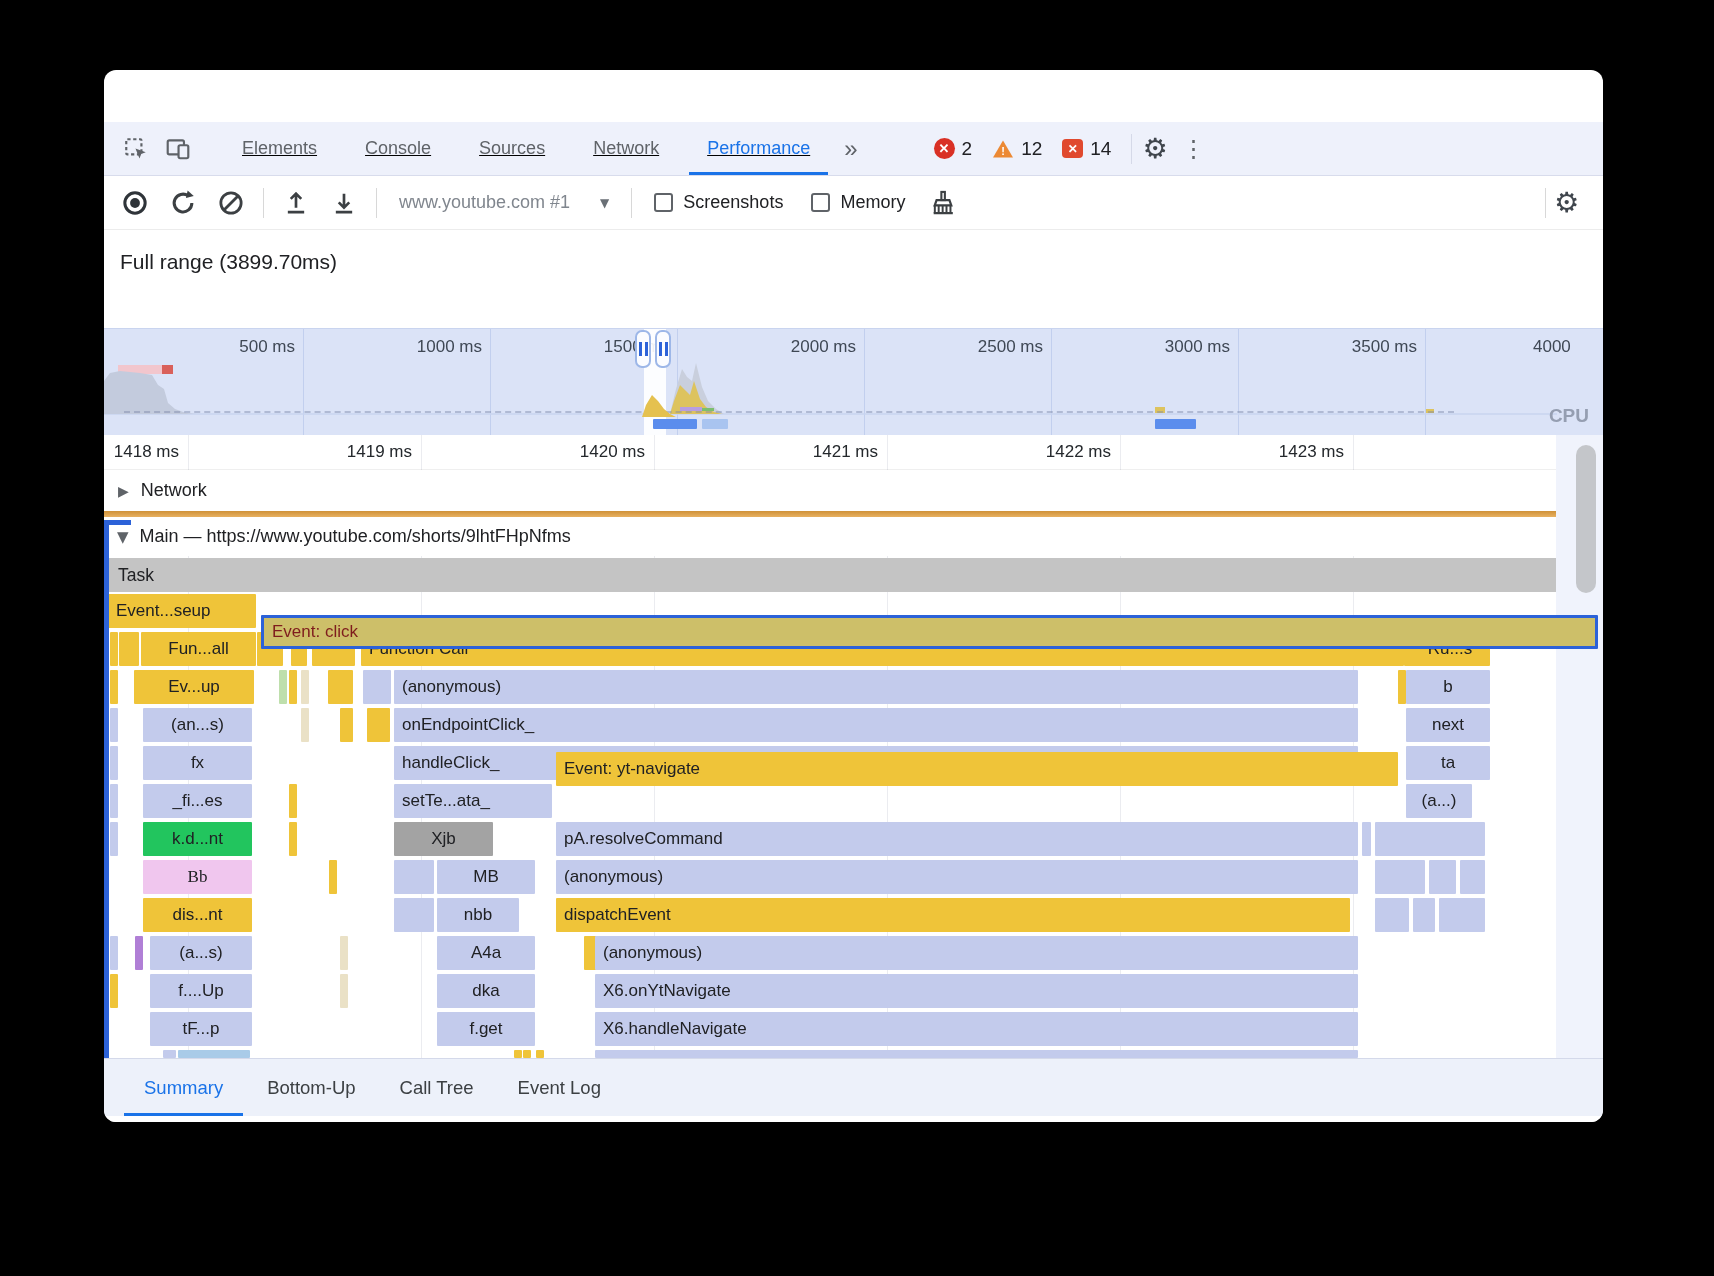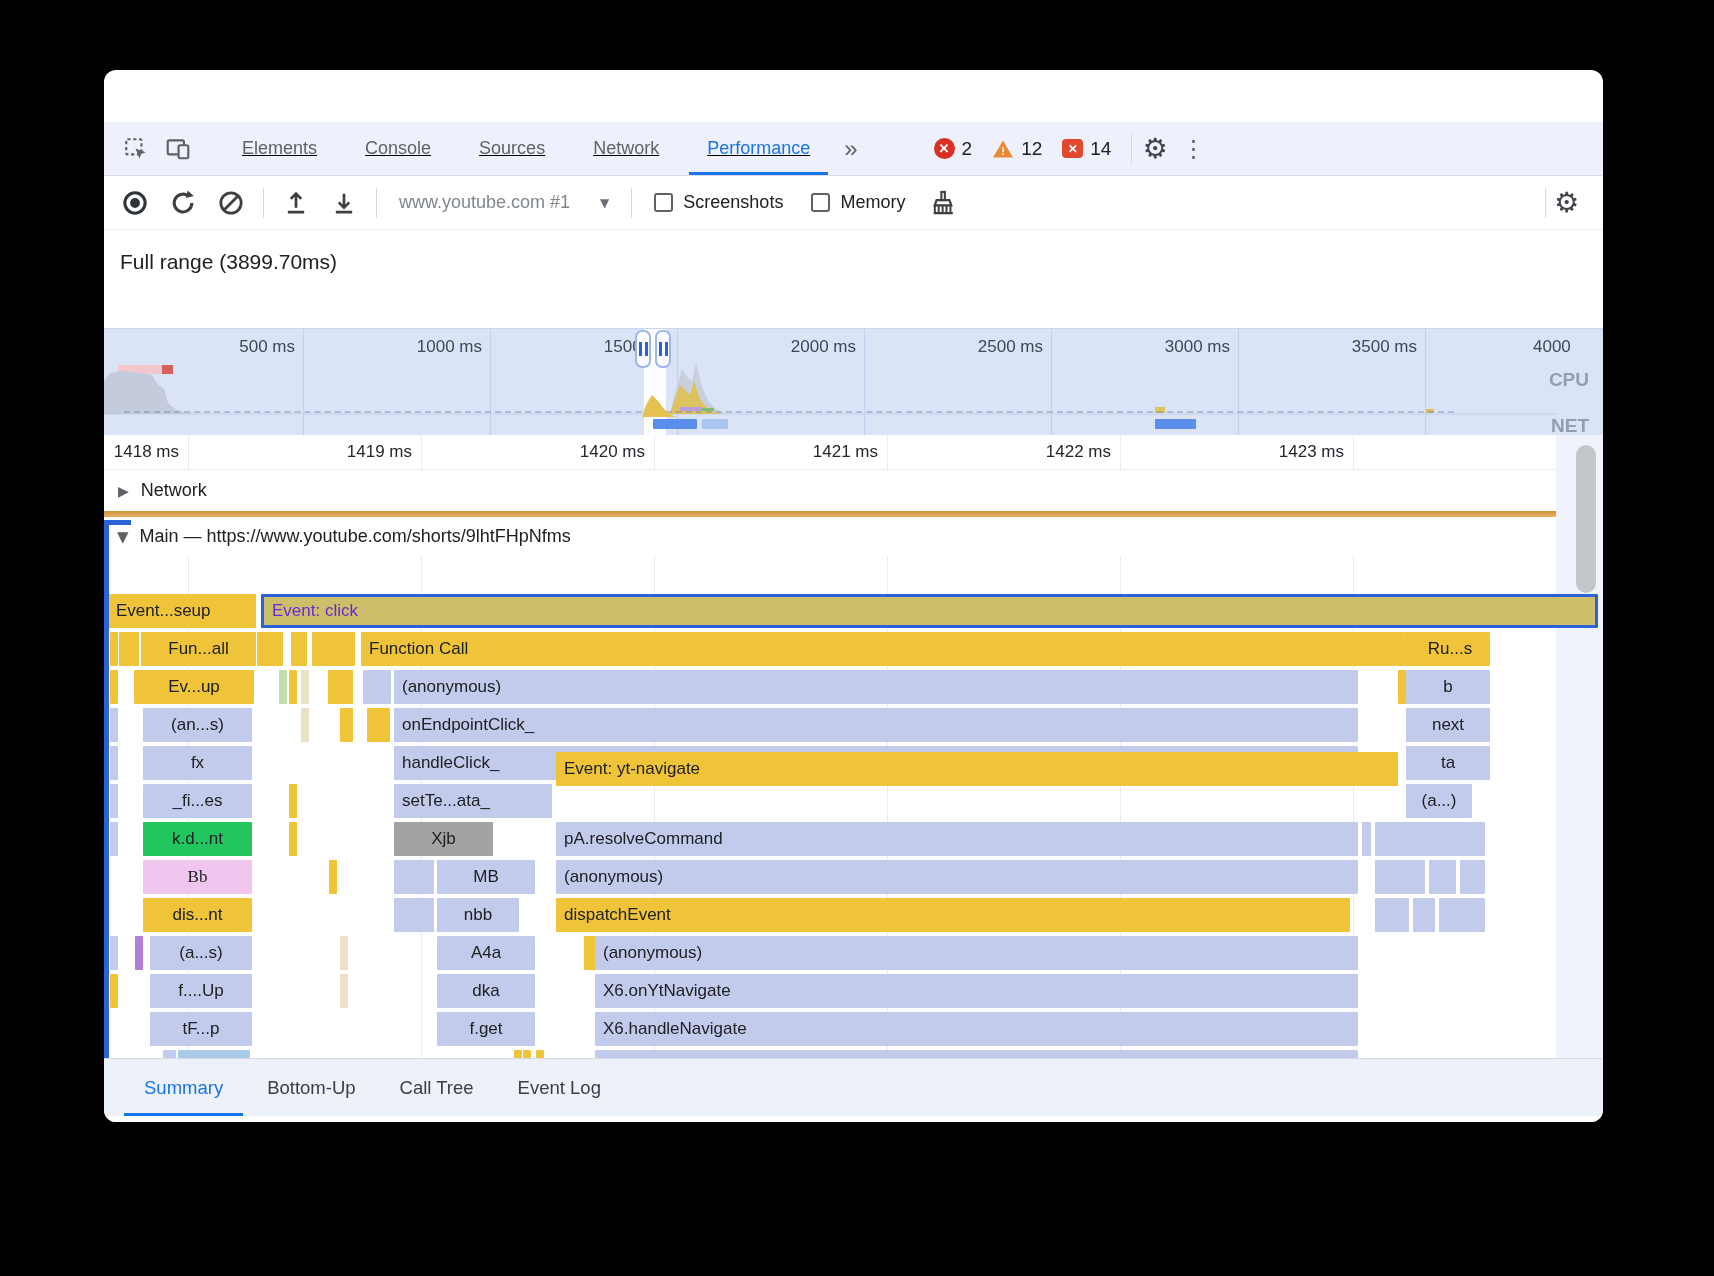--- a/index.html
+++ b/index.html
@@ -34,42 +34,42 @@
   .select-arrow{font-size:12px;color:#6a7076;font-family:"DejaVu Sans",sans-serif;}
   .checkwrap{display:flex;align-items:center;gap:10px;margin:0 14px;font-size:18px;color:#202124;}
   .checkbox{width:19px;height:19px;border:2.5px solid #5f6368;border-radius:3px;background:#fff;}
   
   .fullrange{position:absolute;left:0;top:160px;width:100%;height:98px;background:#fff;padding-left:36px;}
   .fullrange-text{position:absolute;left:16px;top:20px;font-size:21px;color:#202124;}
   
   .overview{position:absolute;left:0;top:258px;width:100%;height:107px;background:#dbe3f7;border-top:1px solid #c9d4ef;overflow:hidden;}
   .ov-tick{position:absolute;top:0;width:1px;height:107px;background:#c2cfee;}
   .ov-label{position:absolute;top:8px;width:110px;text-align:right;font-size:17px;color:#3f4855;}
-  .ov-corner{position:absolute;right:14px;font-size:19px;font-weight:bold;color:#959eb1;}
+  .ov-corner{position:absolute;right:14px;font-size:19px;font-weight:bold;color:#959eb1;margin-top:36px;}
   .ov-dashes{position:absolute;left:20px;top:82px;width:1330px;border-top:2px dashed rgba(125,136,168,.45);}
   .sel-col{position:absolute;left:540px;top:0;width:22px;height:107px;background:rgba(255,255,255,.92);}
   .handle{position:absolute;top:1px;width:16px;height:38px;background:#fbfcff;border:2px solid #9db7e8;border-radius:7px;display:flex;align-items:center;justify-content:center;gap:3px;}
   .grip{width:3px;height:14px;background:#2c62d8;}
   .netbar{position:absolute;height:10px;top:90px;border-radius:1px;}
   
   .ruler{position:absolute;left:0;top:365px;width:100%;height:35px;background:#fff;border-bottom:1px solid #efefef;}
   .ruler-label{position:absolute;top:7px;width:96px;text-align:right;font-size:17px;color:#24282c;}
   .gridline{position:absolute;width:1px;background:rgba(60,70,110,.10);z-index:0;}
   .netrow{position:absolute;left:0;top:400px;width:100%;height:41px;background:#fff;display:flex;align-items:center;}
   .tri{font-family:"DejaVu Sans",sans-serif;color:#5f6368;}
   .rowlabel{font-size:18px;color:#202124;}
   .orangebar{position:absolute;left:0;top:441px;width:1453px;height:6px;background:linear-gradient(#cf9138,#e8b161);}
   .mainrow{position:absolute;left:0;top:447px;width:100%;height:39px;background:#fff;display:flex;align-items:center;}
   .main-corner{position:absolute;left:0;top:450px;width:27px;height:5px;background:#2c62d8;z-index:7;}
   .blueline{position:absolute;left:0;top:450px;width:5px;height:538px;background:#2c62d8;z-index:7;}
   .taskbar{position:absolute;left:5px;top:488px;width:1448px;height:34px;background:#c4c4c4;font-size:17.5px;line-height:34px;color:#202124;padding-left:9px;z-index:1;}
   
   .bar{position:absolute;height:34px;font-size:17px;line-height:34px;color:#202124;white-space:nowrap;overflow:hidden;padding-left:8px;z-index:2;border-radius:1px;}
   .bar.center{text-align:center;padding-left:0;}
-  .bar.sel{border:3px solid #2c62d8;line-height:28px;color:#6d28d9;z-index:5;}
+  .bar.sel{border:3px solid #2c62d8;line-height:28px;color:#7f1d1d;z-index:5;margin-top:21px;}
   
   .scrolltrack{position:absolute;left:1452px;top:365px;width:47px;height:623px;background:#f0f3fc;z-index:1;}
   .scrollthumb{position:absolute;left:1472px;top:375px;width:20px;height:148px;background:#c4c6ca;border-radius:10px;z-index:3;}
   
   .bottombar{position:absolute;left:0;top:988px;width:100%;height:58px;background:#edf1fa;border-top:1px solid #d4d9ea;display:flex;align-items:stretch;padding-left:18px;z-index:8;}
   .btab{display:flex;align-items:center;padding:0 22px;font-size:18.5px;color:#3c4043;position:relative;}
   .btab.active{color:#1a73e8;}
   .btab.active::after{content:"";position:absolute;left:2px;right:2px;bottom:0;height:3px;background:#1a73e8;}
   .bottomfill{position:absolute;left:0;top:1046px;width:100%;height:6px;background:#fff;z-index:8;}
   svg{display:block;}
@@ -259,20 +259,21 @@
   </div>
   <div class="orangebar"></div>
 
   <div class="mainrow">
     <span class="tri" style="font-size:15px;margin:0 11px 0 13px">▼</span>
     <span class="rowlabel">Main — https://www.youtube.com/shorts/9lhtFHpNfms</span>
   </div>
   <div class="main-corner"></div>
   <div class="blueline"></div>
 
+  <div class="taskbar">Task</div>
 
   <div id="flame">
       <div class="bar" style="left: 4px; top: 524px; width: 148px; height: 34px; background: rgb(239, 196, 57);">Event...seup</div>
       <div class="bar sel" style="left: 157px; top: 524px; width: 1337px; height: 34px; background: rgb(205, 191, 105);">Event: click</div>
       <div class="bar" style="left: 6px; top: 562px; width: 7px; height: 34px; background: rgb(239, 196, 57);"></div>
       <div class="bar" style="left: 15px; top: 562px; width: 20px; height: 34px; background: rgb(239, 196, 57);"></div>
       <div class="bar center" style="left: 37px; top: 562px; width: 115px; height: 34px; background: rgb(239, 196, 57);">Fun...all</div>
       <div class="bar" style="left: 153px; top: 562px; width: 26px; height: 34px; background: rgb(239, 196, 57);"></div>
       <div class="bar" style="left: 187px; top: 562px; width: 16px; height: 34px; background: rgb(239, 196, 57);"></div>
       <div class="bar" style="left: 208px; top: 562px; width: 3px; height: 34px; background: rgb(239, 196, 57);"></div>

